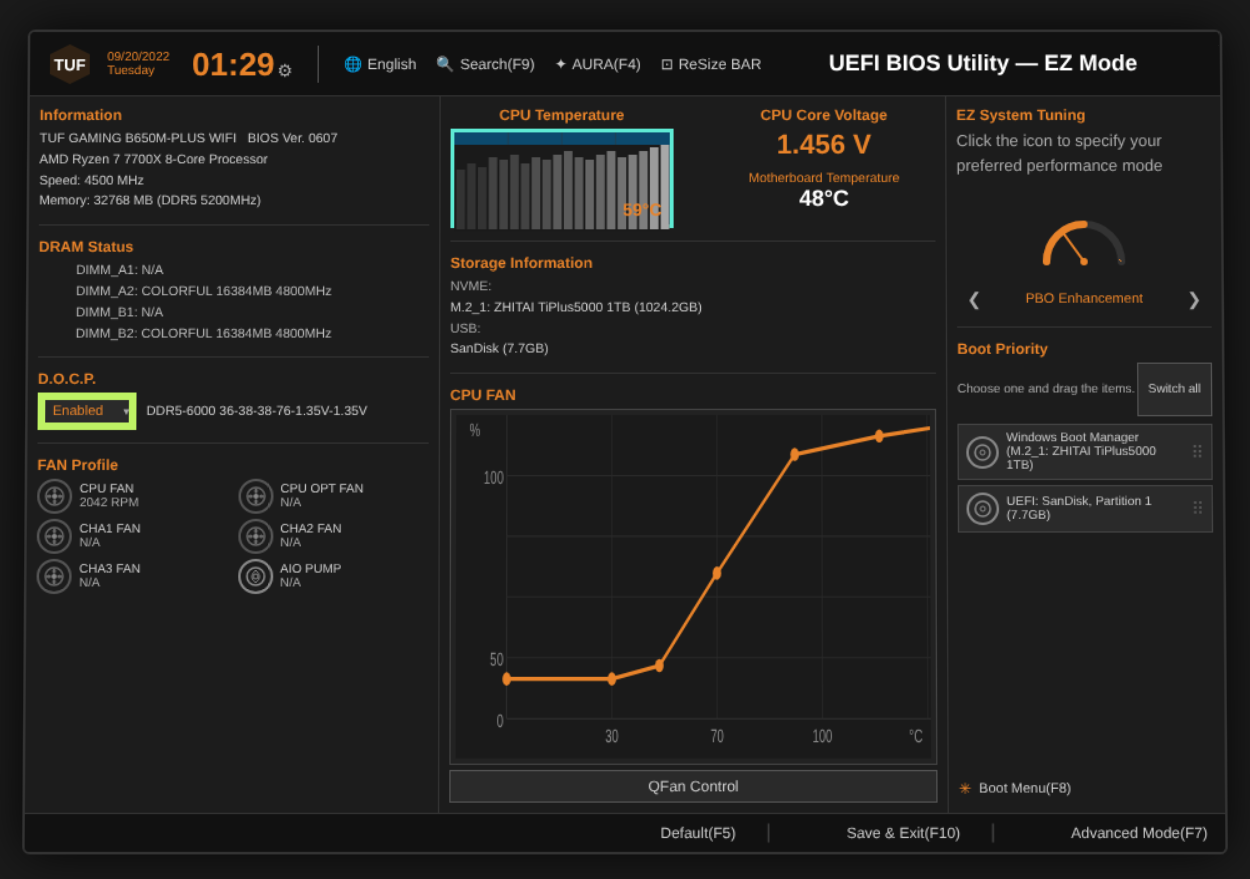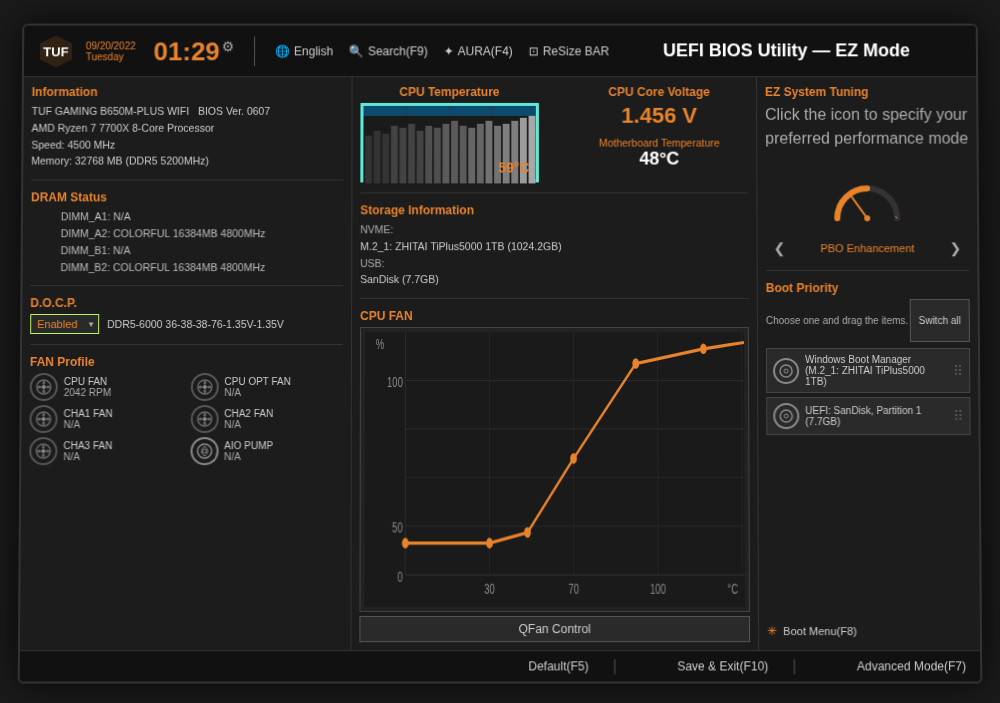--- a/index.html
+++ b/index.html
@@ -150,21 +150,21 @@
     
     .docp-section { }
     .docp-row {
       display: flex;
       align-items: center;
       gap: 8px;
       margin-top: 4px;
     }
     .docp-select {
       background: #2a2a2a;
-      border: 1px solid #bef264;
+      border: 6px solid #bef264;
       color: #e8832a;
       font-size: 11px;
       padding: 3px 6px;
       cursor: pointer;
       appearance: none;
       -webkit-appearance: none;
       padding-right: 18px;
       position: relative;
     }
     .docp-select-wrap {
@@ -255,21 +255,21 @@
       text-align: center;
       cursor: pointer;
       margin-top: 4px;
       width: 100%;
     }
 
     
     .ez-tuning { }
     .ez-tuning-desc {
       color: #aaa;
-      font-size: 16px;
+      font-size: 13px;
       line-height: 1.5;
     }
     .tuning-gauge {
       display: flex;
       justify-content: center;
       align-items: center;
       margin: 8px 0;
       position: relative;
       height: 70px;
     }
@@ -416,21 +416,21 @@
 
     <svg class="logo-icon" viewBox="0 0 36 36">
       <polygon points="18,2 34,10 34,26 18,34 2,26 2,10" fill="#e8832a" opacity="0.15"></polygon>
       <text x="18" y="23" text-anchor="middle" fill="white" font-size="13" font-weight="bold">TUF</text>
     </svg>
 
     <div class="datetime-block">
       <div class="date-text" style="white-space:pre-line; font-size:10px; color:#e8832a;">09/20/2022
 Tuesday</div>
     </div>
-    <div style="display:flex;align-items:flex-start;gap:2px;">
+    <div style="display:flex;align-items:flex-end;gap:2px;">
       <span class="time-text">01:29</span>
       <span class="gear-sym">⚙</span>
     </div>
 
     <div class="header-divider"></div>
 
     <div class="header-nav">
       <div class="header-nav-item">
         <span>🌐</span>
         <span>English</span>

